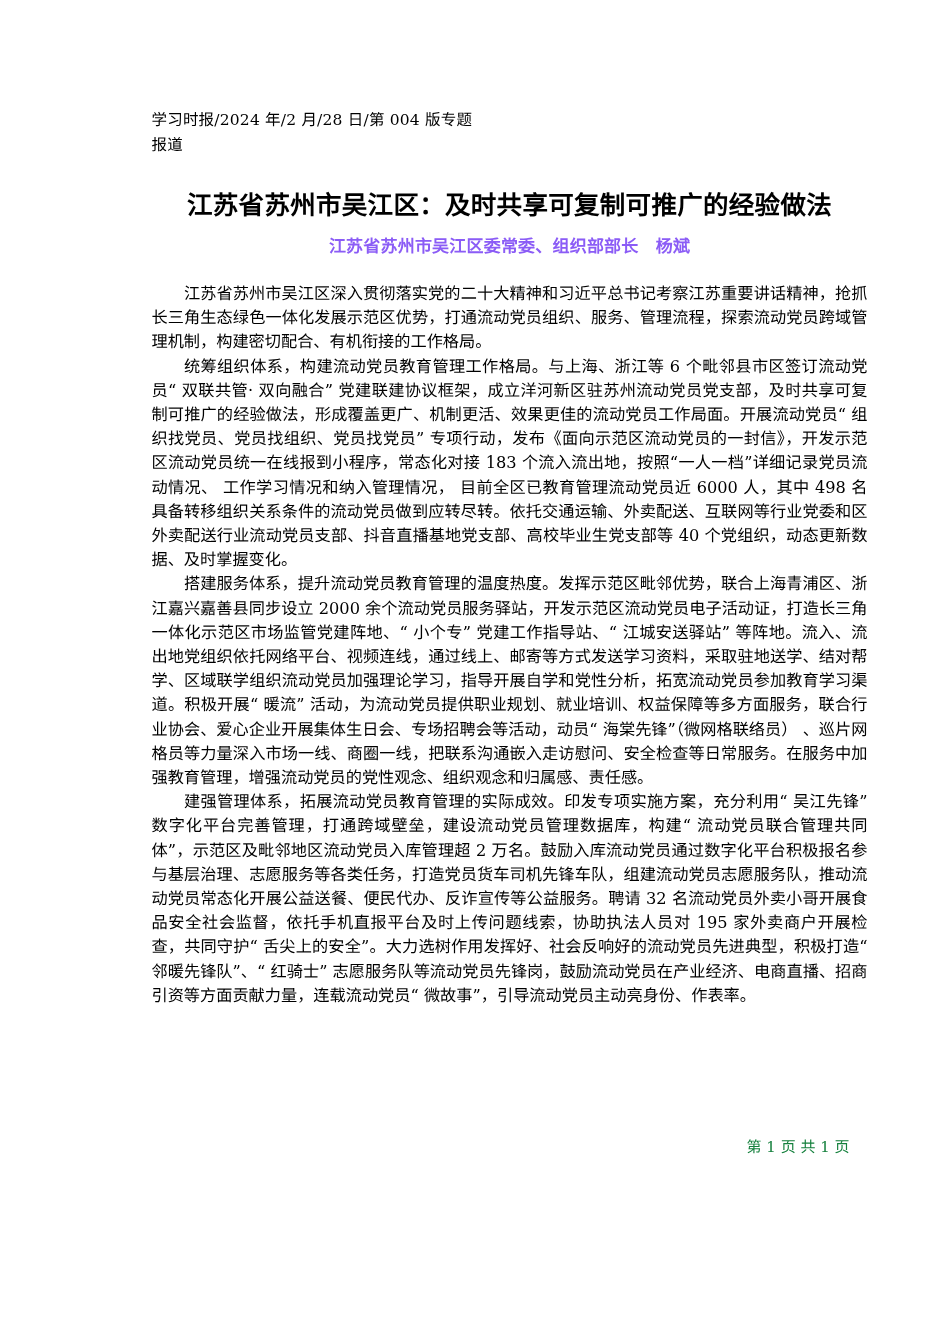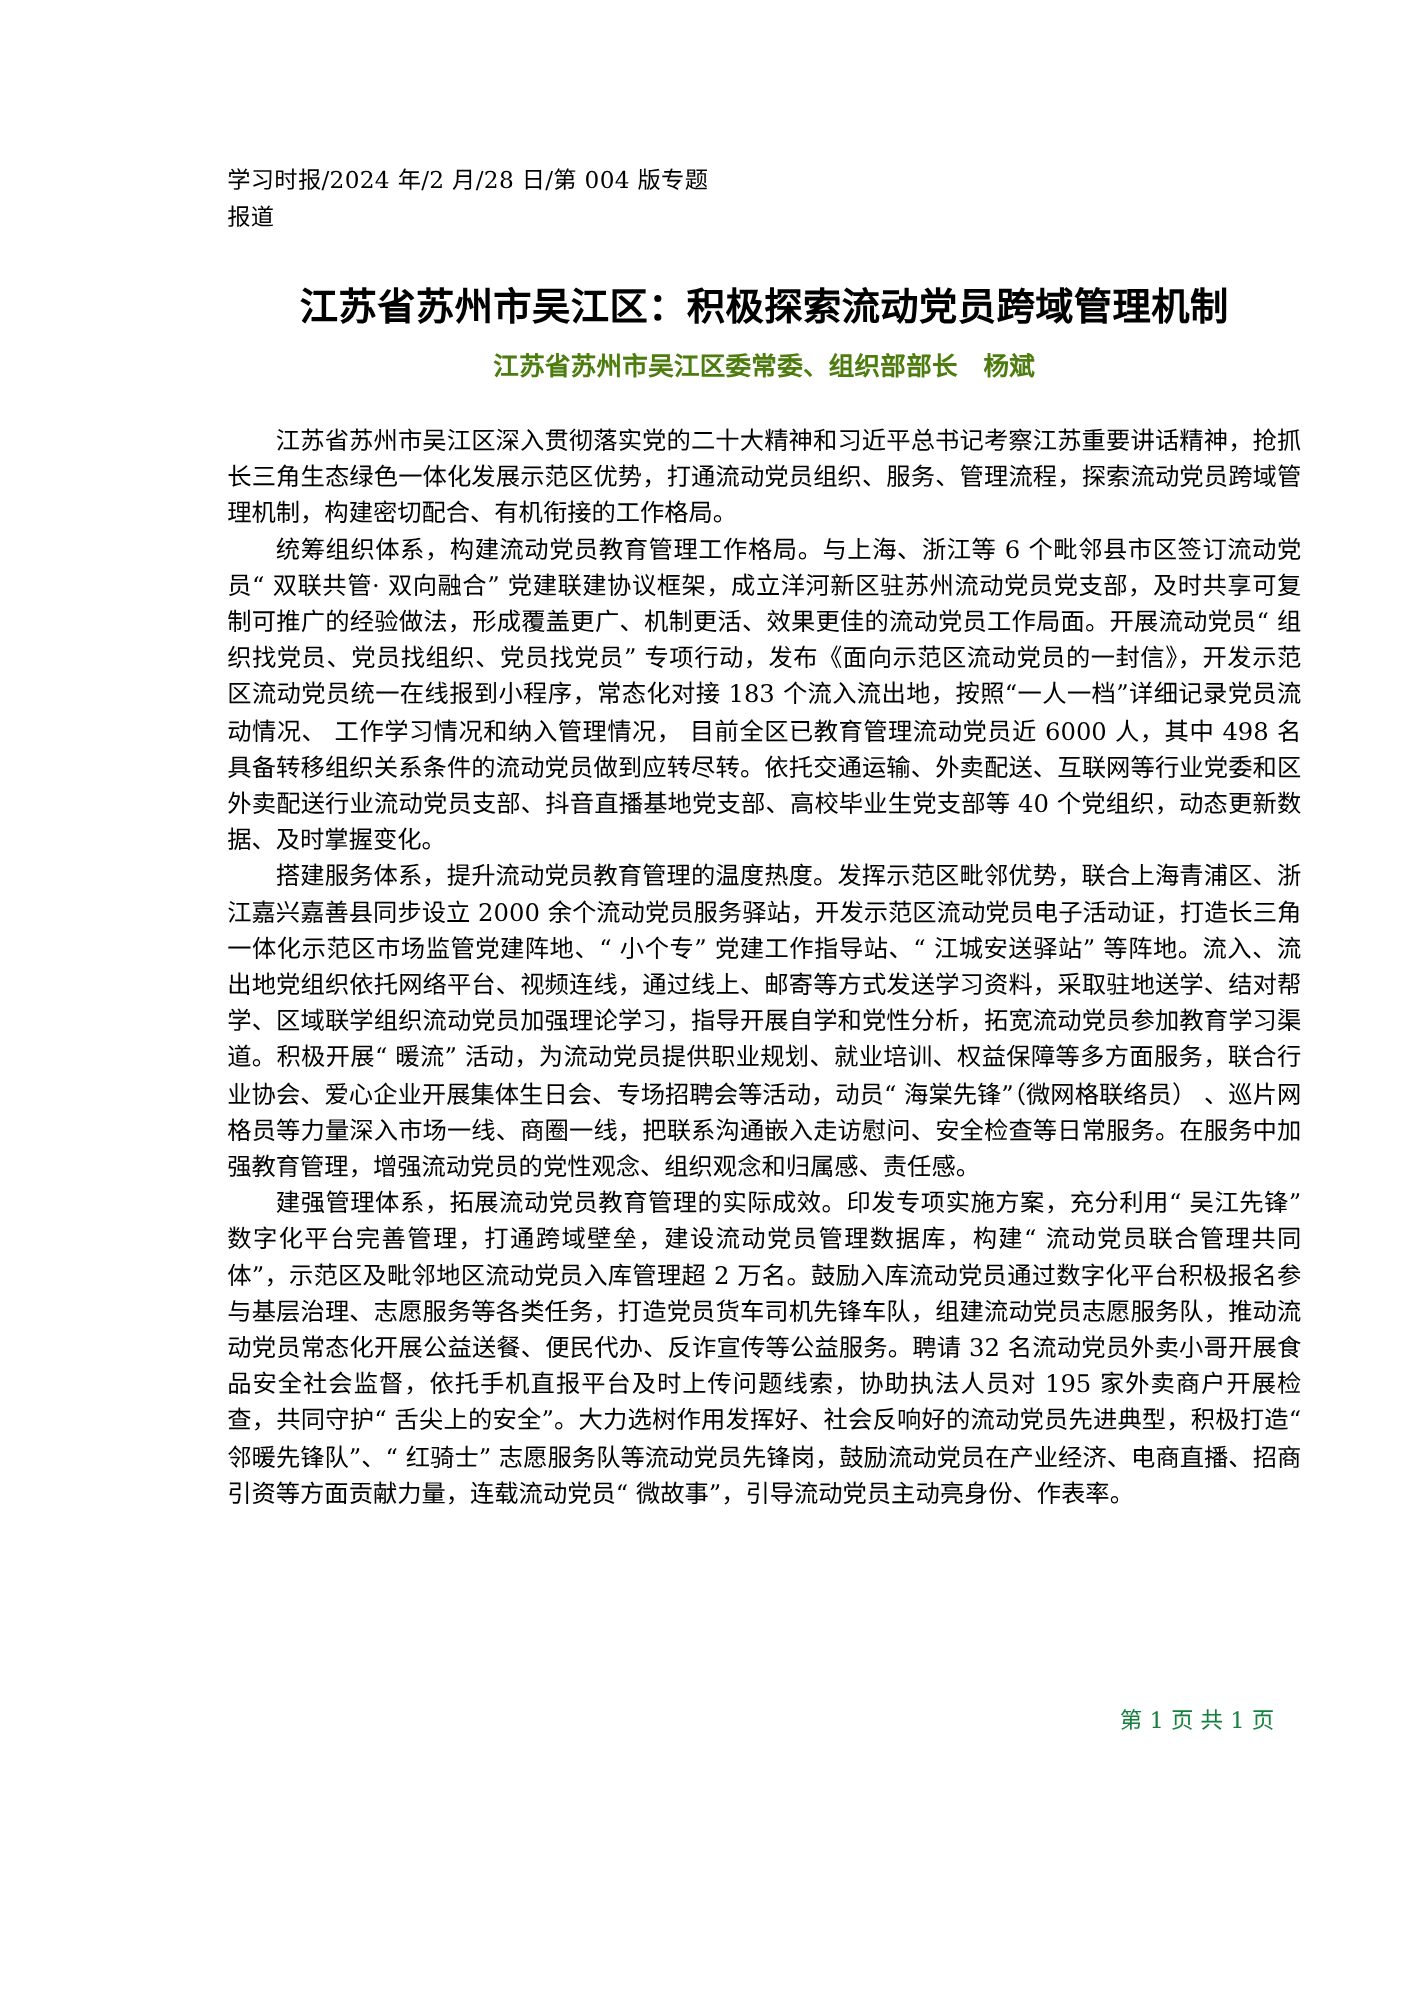--- a/index.html
+++ b/index.html
@@ -47,28 +47,28 @@
     font-size: 25.5px;
     line-height: 34px;
     text-align: center;
     letter-spacing: 0.3px;
     margin: 0 0 12px 0;
     color: #000;
   }
 
   
   .byline {
-    font-family: Liberation Mono, monospace;
+    font-family: Liberation Serif, serif;
     font-weight: bold;
     font-size: 17px;
     line-height: 26px;
     text-align: center;
     letter-spacing: 0.2px;
     margin: 0 0 22px 0;
-    color: #4d7c0f;
+    color: #8b5cf6;
   }
 
   
   .body-text {
     font-family: "DejaVu Serif", "Liberation Serif", serif;
     font-size: 16.2px;
     line-height: 24.2px;
     text-align: justify;
     text-justify: inter-ideograph;
     color: #000;
@@ -94,21 +94,21 @@
 </style>
 </head>
 <body>
 
 <div class="page">
 
   <div class="content">
 
     <div class="masthead">学习时报/2024 年/2 月/28 日/第 004 版专题报道</div>
 
-    <h1 class="doc-title">江苏省苏州市吴江区：积极探索流动党员跨域管理机制</h1>
+    <h1 class="doc-title">江苏省苏州市吴江区：及时共享可复制可推广的经验做法</h1>
 
     <div class="byline">江苏省苏州市吴江区委常委、组织部部长　杨斌</div>
 
     <div class="body-text">
       <p>江苏省苏州市吴江区深入贯彻落实党的二十大精神和习近平总书记考察江苏重要讲话精神，抢抓长三角生态绿色一体化发展示范区优势，打通流动党员组织、服务、管理流程，探索流动党员跨域管理机制，构建密切配合、有机衔接的工作格局。</p>
       <p>统筹组织体系，构建流动党员教育管理工作格局。与上海、浙江等 6 个毗邻县市区签订流动党员“ 双联共管· 双向融合” 党建联建协议框架，成立洋河新区驻苏州流动党员党支部，及时共享可复制可推广的经验做法，形成覆盖更广、机制更活、效果更佳的流动党员工作局面。开展流动党员“ 组织找党员、党员找组织、党员找党员” 专项行动，发布《面向示范区流动党员的一封信》，开发示范区流动党员统一在线报到小程序，常态化对接 183 个流入流出地，按照“一人一档”详细记录党员流动情况、 工作学习情况和纳入管理情况， 目前全区已教育管理流动党员近 6000 人，其中 498 名具备转移组织关系条件的流动党员做到应转尽转。依托交通运输、外卖配送、互联网等行业党委和区外卖配送行业流动党员支部、抖音直播基地党支部、高校毕业生党支部等 40 个党组织，动态更新数据、及时掌握变化。</p>
       <p>搭建服务体系，提升流动党员教育管理的温度热度。发挥示范区毗邻优势，联合上海青浦区、浙江嘉兴嘉善县同步设立 2000 余个流动党员服务驿站，开发示范区流动党员电子活动证，打造长三角一体化示范区市场监管党建阵地、“ 小个专” 党建工作指导站、“ 江城安送驿站” 等阵地。流入、流出地党组织依托网络平台、视频连线，通过线上、邮寄等方式发送学习资料，采取驻地送学、结对帮学、区域联学组织流动党员加强理论学习，指导开展自学和党性分析，拓宽流动党员参加教育学习渠道。积极开展“ 暖流” 活动，为流动党员提供职业规划、就业培训、权益保障等多方面服务，联合行业协会、爱心企业开展集体生日会、专场招聘会等活动，动员“ 海棠先锋”（微网格联络员） 、巡片网格员等力量深入市场一线、商圈一线，把联系沟通嵌入走访慰问、安全检查等日常服务。在服务中加强教育管理，增强流动党员的党性观念、组织观念和归属感、责任感。</p>
       <p>建强管理体系，拓展流动党员教育管理的实际成效。印发专项实施方案，充分利用“ 吴江先锋” 数字化平台完善管理，打通跨域壁垒，建设流动党员管理数据库，构建“ 流动党员联合管理共同体”，示范区及毗邻地区流动党员入库管理超 2 万名。鼓励入库流动党员通过数字化平台积极报名参与基层治理、志愿服务等各类任务，打造党员货车司机先锋车队，组建流动党员志愿服务队，推动流动党员常态化开展公益送餐、便民代办、反诈宣传等公益服务。聘请 32 名流动党员外卖小哥开展食品安全社会监督，依托手机直报平台及时上传问题线索，协助执法人员对 195 家外卖商户开展检查，共同守护“ 舌尖上的安全”。大力选树作用发挥好、社会反响好的流动党员先进典型，积极打造“ 邻暖先锋队”、“ 红骑士” 志愿服务队等流动党员先锋岗，鼓励流动党员在产业经济、电商直播、招商引资等方面贡献力量，连载流动党员“ 微故事”，引导流动党员主动亮身份、作表率。</p>
     </div>
 

